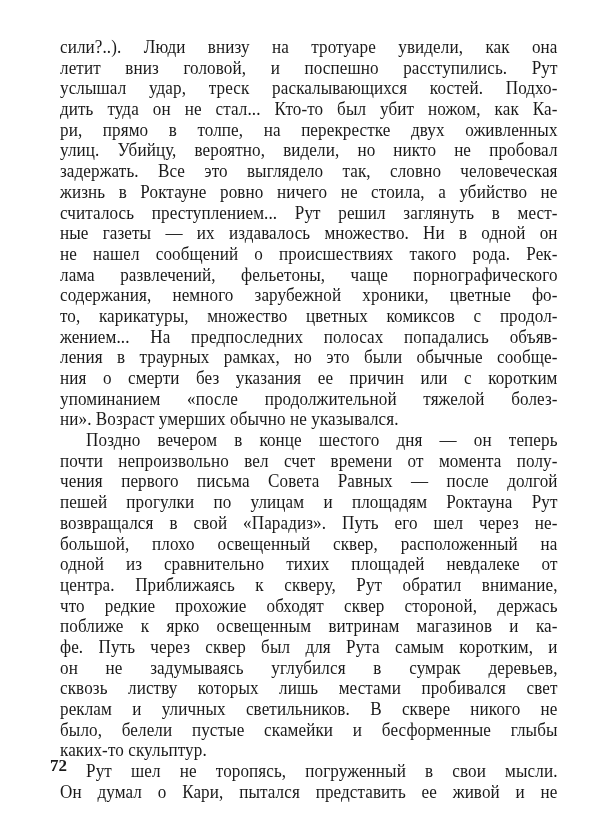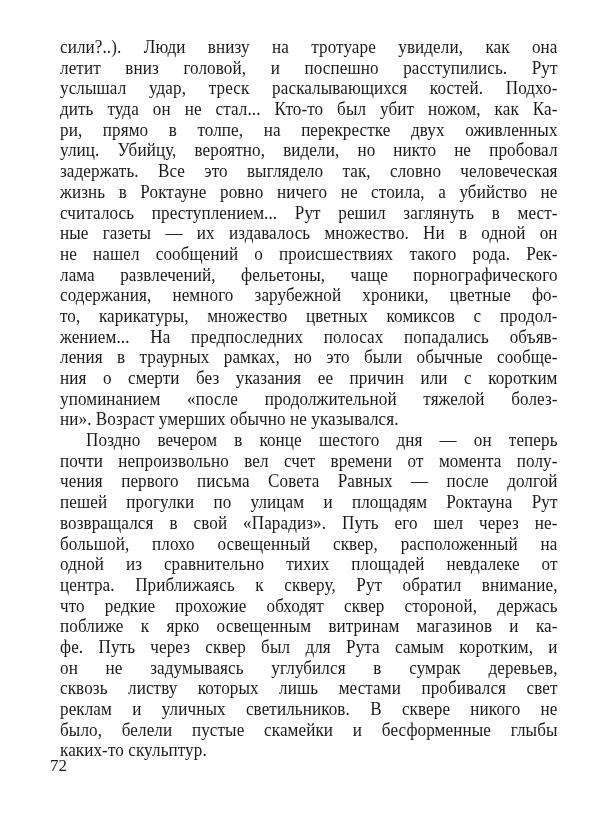--- a/index.html
+++ b/index.html
@@ -38,21 +38,21 @@
       text-align-last: left;
     }
     .line.indent {
       text-indent: 28px;
     }
     .page-number {
       position: absolute;
       left: 50px;
       top: 756px;
       font-size: 17px;
-      font-weight: normal;
+      font-weight: bold;
       font-family: "Liberation Serif", "DejaVu Serif", serif;
       color: #1a1a1a;
     }
   </style>
 </head>
 <body>
 
 <div class="page">
   <div>
     <span class="line">сили?..). Люди внизу на тротуаре увидели, как она</span>
@@ -86,15 +86,19 @@
     <span class="line">центра. Приближаясь к скверу, Рут обратил внимание,</span>
     <span class="line">что редкие прохожие обходят сквер стороной, держась</span>
     <span class="line">поближе к ярко освещенным витринам магазинов и ка-</span>
     <span class="line">фе. Путь через сквер был для Рута самым коротким, и</span>
     <span class="line">он не задумываясь углубился в сумрак деревьев,</span>
     <span class="line">сквозь листву которых лишь местами пробивался свет</span>
     <span class="line">реклам и уличных светильников. В сквере никого не</span>
     <span class="line">было, белели пустые скамейки и бесформенные глыбы</span>
     <span class="line last">каких-то скульптур.</span>
   </div>
+  <div>
+    <span class="line indent">Рут шел не торопясь, погруженный в свои мысли.</span>
+    <span class="line">Он думал о Кари, пытался представить ее живой и не</span>
+  </div>
 </div>
 
 <div class="page-number">72</div>
 
 </body></html>

